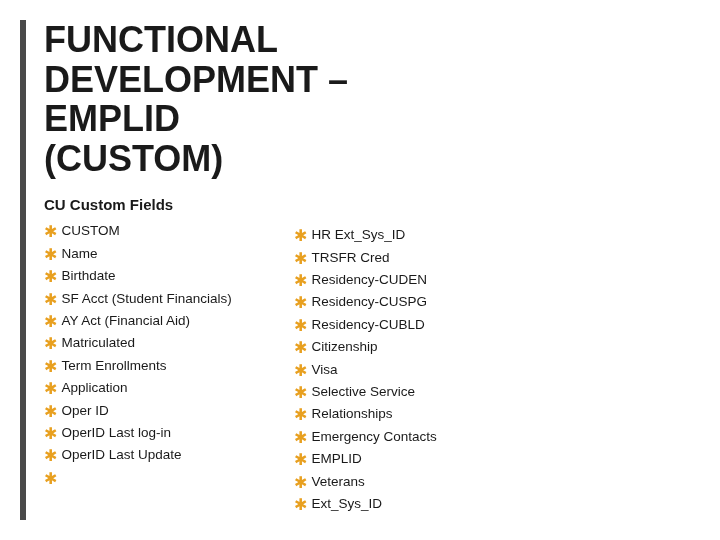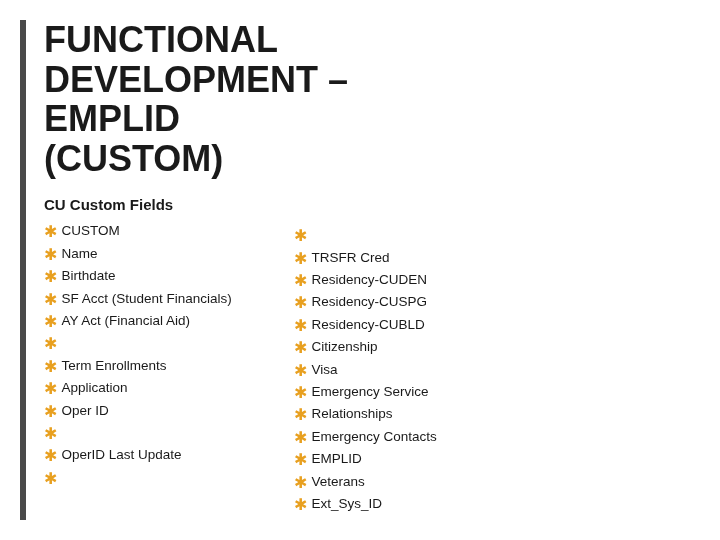--- a/index.html
+++ b/index.html
@@ -124,49 +124,52 @@
         <div class="list-item">
           <span class="bullet">✱</span>
           <span class="item-text">SF Acct (Student Financials)</span>
         </div>
         <div class="list-item">
           <span class="bullet">✱</span>
           <span class="item-text">AY Act (Financial Aid)</span>
         </div>
         <div class="list-item">
           <span class="bullet">✱</span>
+          <span class="item-text">Matriculated</span>
         </div>
         <div class="list-item">
           <span class="bullet">✱</span>
           <span class="item-text">Term Enrollments</span>
         </div>
         <div class="list-item">
           <span class="bullet">✱</span>
           <span class="item-text">Application</span>
         </div>
         <div class="list-item">
           <span class="bullet">✱</span>
           <span class="item-text">Oper ID</span>
         </div>
         <div class="list-item">
           <span class="bullet">✱</span>
+          <span class="item-text">OperID Last log-in</span>
         </div>
         <div class="list-item">
           <span class="bullet">✱</span>
           <span class="item-text">OperID Last Update</span>
         </div>
         <div class="list-item">
           <span class="bullet">✱</span>
         </div>
       </div>
 
       <div class="column">
         <div style="margin-bottom: 8px; line-height:1.55; font-size:13.5px;">&nbsp;</div>
         <div class="list-item">
           <span class="bullet">✱</span>
+          <span class="item-text">HR Ext_Sys_ID</span>
         </div>
         <div class="list-item">
           <span class="bullet">✱</span>
           <span class="item-text">TRSFR Cred</span>
         </div>
         <div class="list-item">
           <span class="bullet">✱</span>
           <span class="item-text">Residency-CUDEN</span>
         </div>
         <div class="list-item">
@@ -180,21 +183,21 @@
         <div class="list-item">
           <span class="bullet">✱</span>
           <span class="item-text">Citizenship</span>
         </div>
         <div class="list-item">
           <span class="bullet">✱</span>
           <span class="item-text">Visa</span>
         </div>
         <div class="list-item">
           <span class="bullet">✱</span>
-          <span class="item-text">Emergency Service</span>
+          <span class="item-text">Selective Service</span>
         </div>
         <div class="list-item">
           <span class="bullet">✱</span>
           <span class="item-text">Relationships</span>
         </div>
         <div class="list-item">
           <span class="bullet">✱</span>
           <span class="item-text">Emergency Contacts</span>
         </div>
         <div class="list-item">

